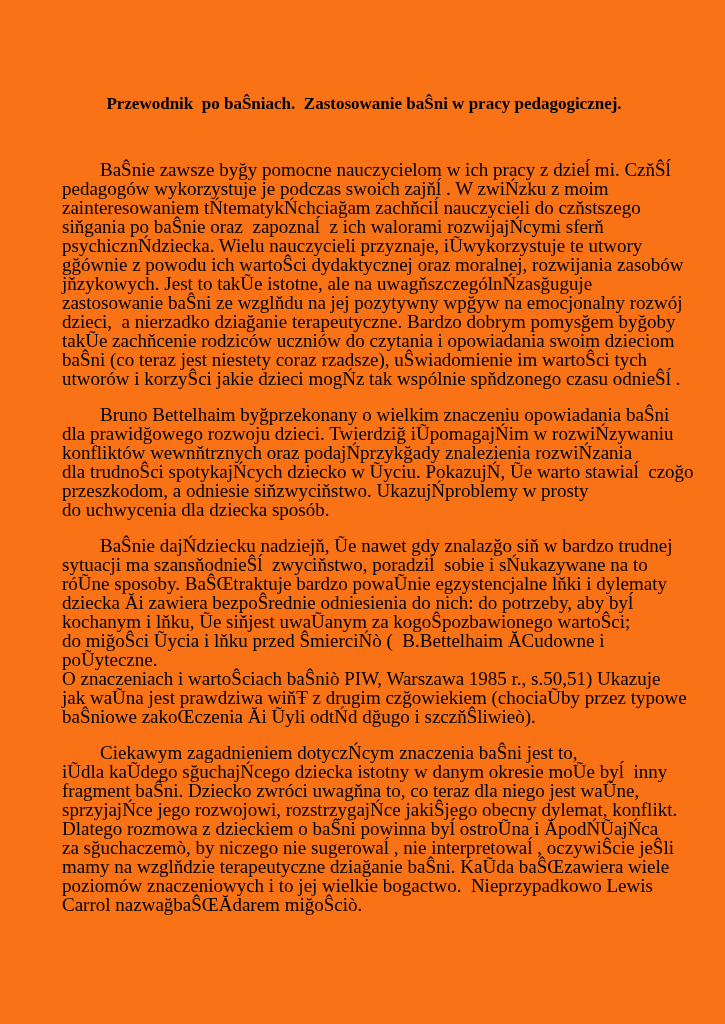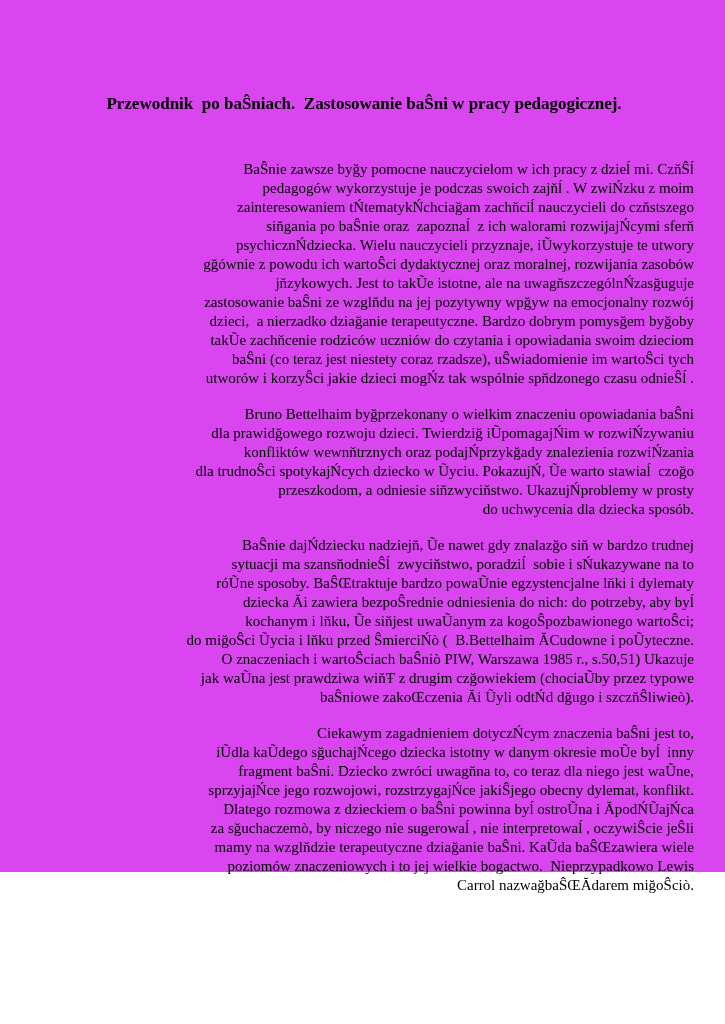--- a/index.html
+++ b/index.html
@@ -10,42 +10,42 @@
   body {
     width: 725px;
     height: 1024px;
     overflow: hidden;
     font-family: "Liberation Serif", "DejaVu Serif", serif;
     color: #000000;
   }
   .page {
     box-sizing: border-box;
     width: 725px;
-    height: 872px;
+    height: 1024px;
     padding: 94px 30px 0 62px;
-    background: #d946ef;
+    background: #f97316;
   }
   .doc-title {
     font-size: 17px;
     font-weight: bold;
     line-height: 19px;
     text-align: center;
     margin: 0 0 47px 0;
     white-space: pre-wrap;
     
     width: 604px;
   }
   .para {
-    font-size: 15px;
+    font-size: 19px;
     line-height: 19px;
     margin: 0 0 17px 0;
     text-indent: 38px;
     white-space: pre-wrap;
     width: 632px;
-    text-align: right;
+    text-align: left;
     letter-spacing: 0;
   }
 </style>
 </head>
 <body>
 
 <div class="page">
   <h1 class="doc-title">Przewodnik  po baŜniach.  Zastosowanie baŜni w pracy pedagogicznej.</h1>
 
   <p class="para">BaŜnie zawsze byğy pomocne nauczycielom w ich pracy z dzieĺ mi. CzňŜĺ

